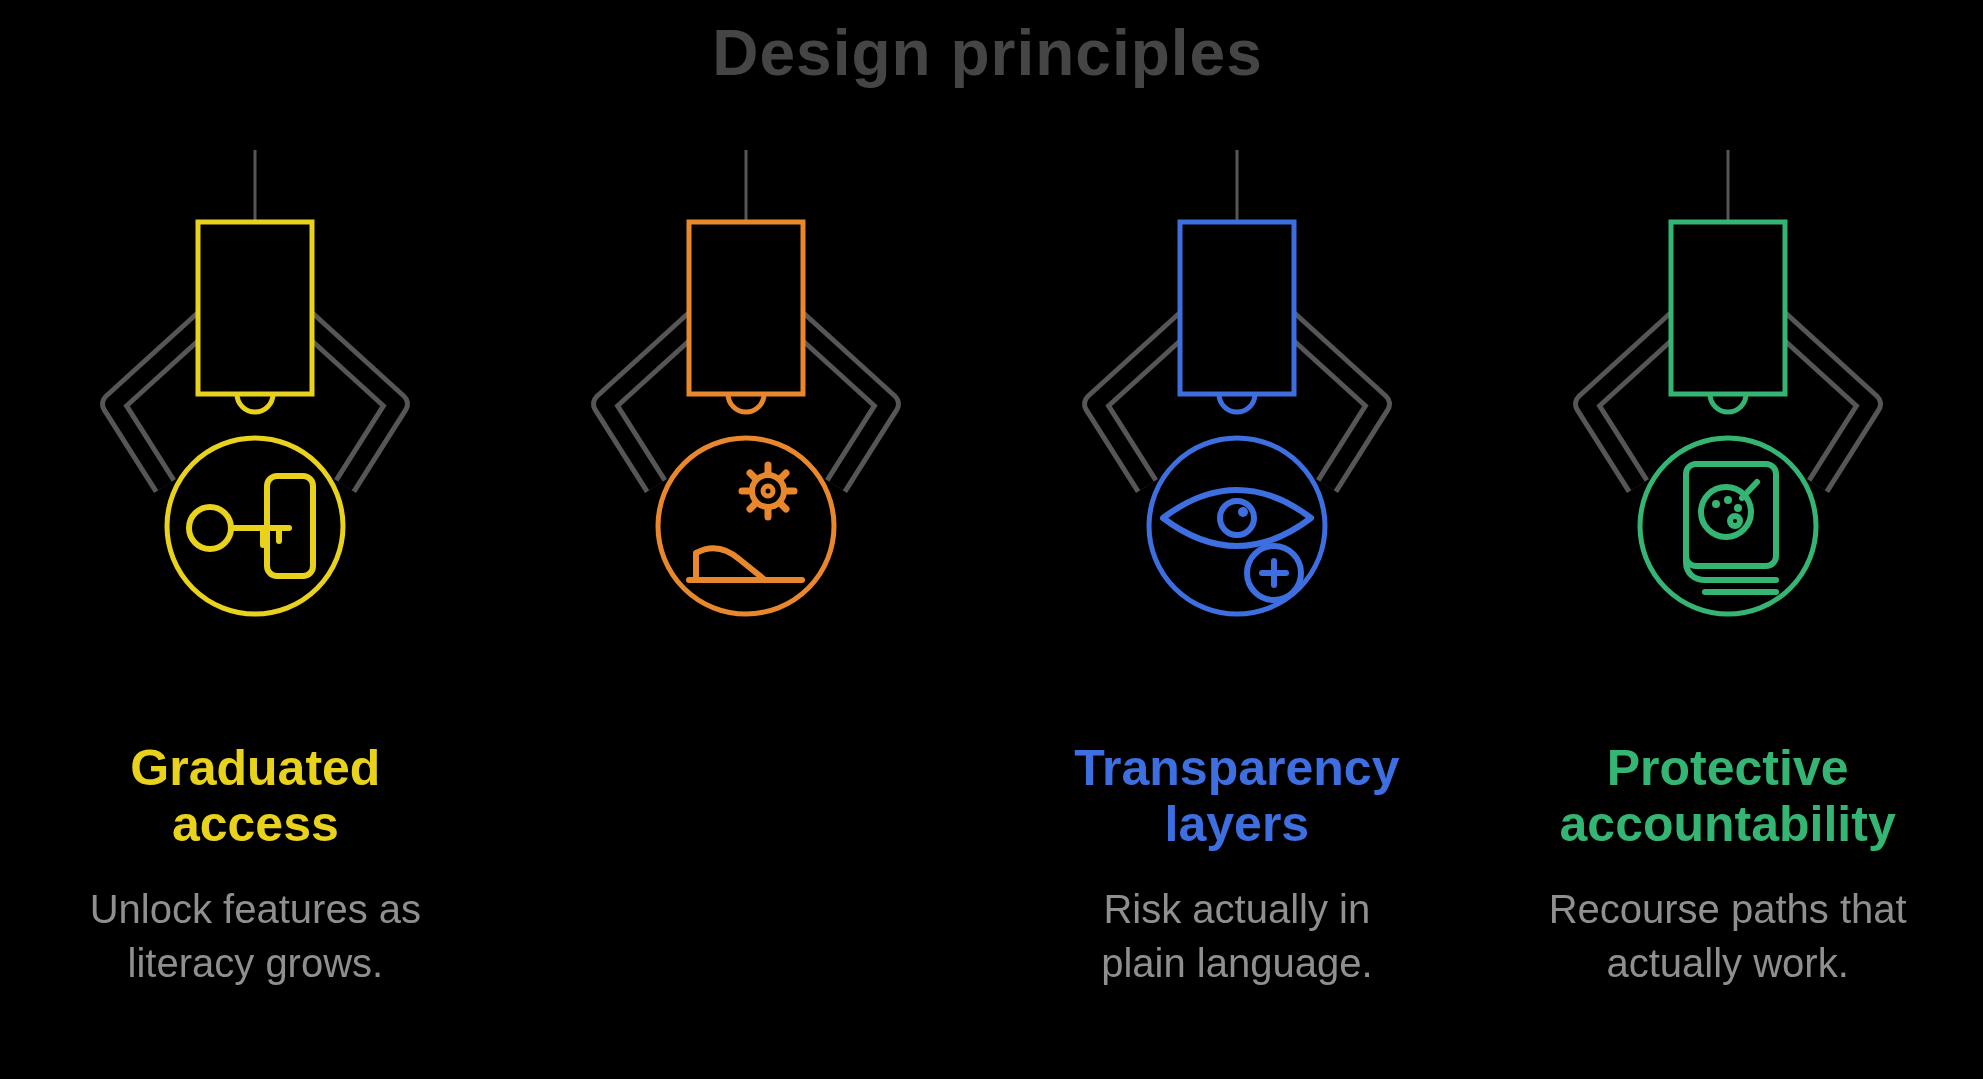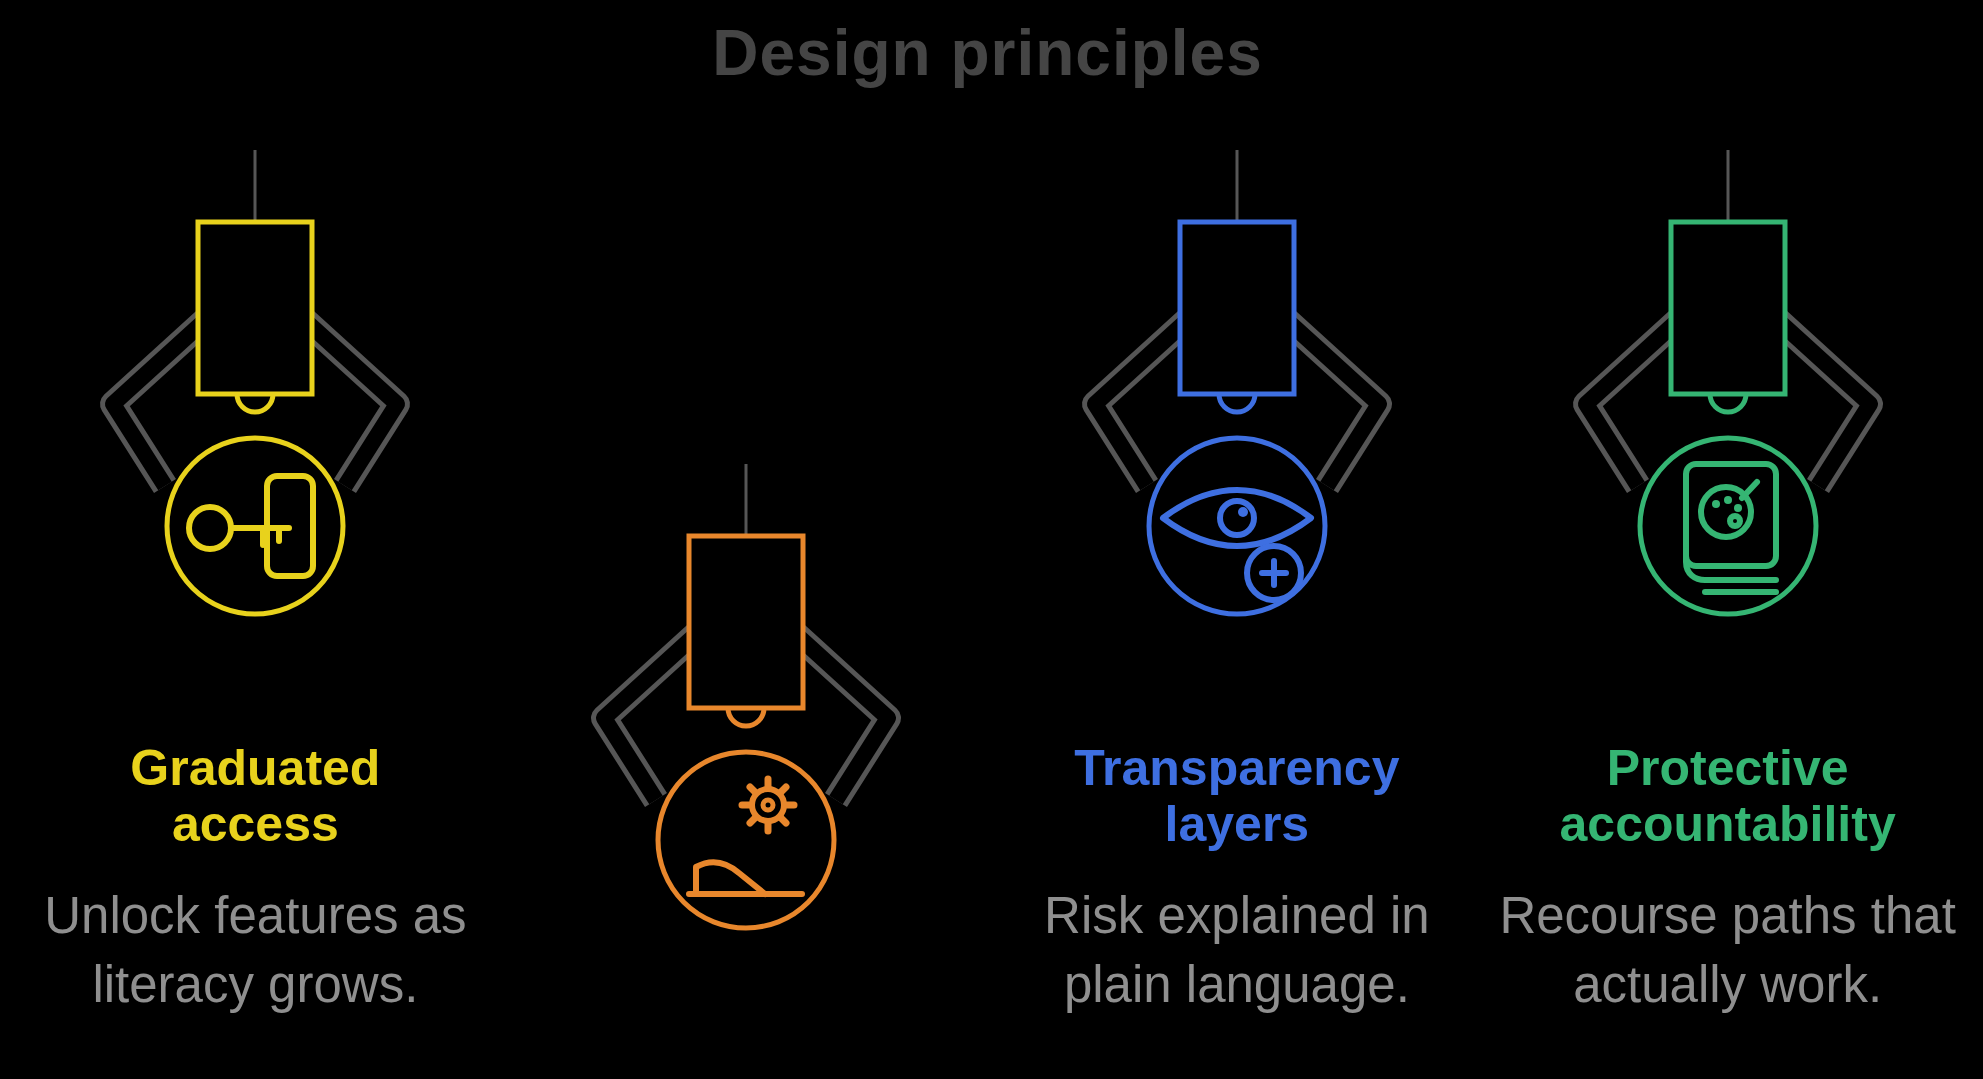--- a/index.html
+++ b/index.html
@@ -29,21 +29,20 @@
     justify-content: space-between;
     margin-top: 56px;
     padding: 0 10px;
   }
   .col {
     flex: 1;
     display: flex;
     flex-direction: column;
     align-items: center;
     text-align: center;
-    justify-content: flex-end;
   }
   .claw { display: block; }
 
   
   .cable { stroke: var(--arm); stroke-width: 3; }
   .arm-outer { stroke: var(--arm); stroke-width: 26; fill: none; stroke-linejoin: round; }
   .arm-inner { stroke: var(--bg); stroke-width: 16; fill: none; stroke-linejoin: round; }
 
   
   .tint { stroke: var(--c); stroke-width: 5; fill: none; }
@@ -63,21 +62,21 @@
   .col-title {
     margin: 34px 0 0 0;
     font-size: 50px;
     line-height: 1.12;
     font-weight: 700;
     color: var(--c);
     white-space: pre-line;
   }
   .col-desc {
     margin: 30px 0 0 0;
-    font-size: 51px;
+    font-size: 40px;
     line-height: 1.35;
     font-weight: 400;
     color: var(--desc);
     white-space: pre-line;
   }
 </style>
 </head>
 <body>
 
 <h1 class="page-title">Design principles</h1>
@@ -163,21 +162,21 @@
         <path d="M126 372 Q200 316 274 372 Q200 428 126 372 Z"></path>
         <circle cx="200" cy="372" r="17"></circle>
         <circle class="dot" cx="206" cy="366" r="5"></circle>
         <circle cx="237" cy="427" r="27" fill="#000"></circle>
         <line x1="225" y1="427" x2="249" y2="427"></line>
         <line x1="237" y1="415" x2="237" y2="439"></line>
       </g>
     </svg>
     <h2 class="col-title">Transparency
 layers</h2>
-    <p class="col-desc">Risk explained in
+    <p class="col-desc">Risk actually in
 plain language.</p>
   </section>
 
   <section class="col" style="--c: #35b573;">
     <svg class="claw" viewBox="0 0 400 560" width="400" height="560" aria-hidden="true">
       <line class="cable" x1="200" y1="4" x2="200" y2="80"></line>
       <g>
         <path class="arm-outer" d="M168 158 L58 258 L110 340"></path>
         <path class="arm-inner" d="M168 158 L58 258 L110 340"></path>
       </g>

